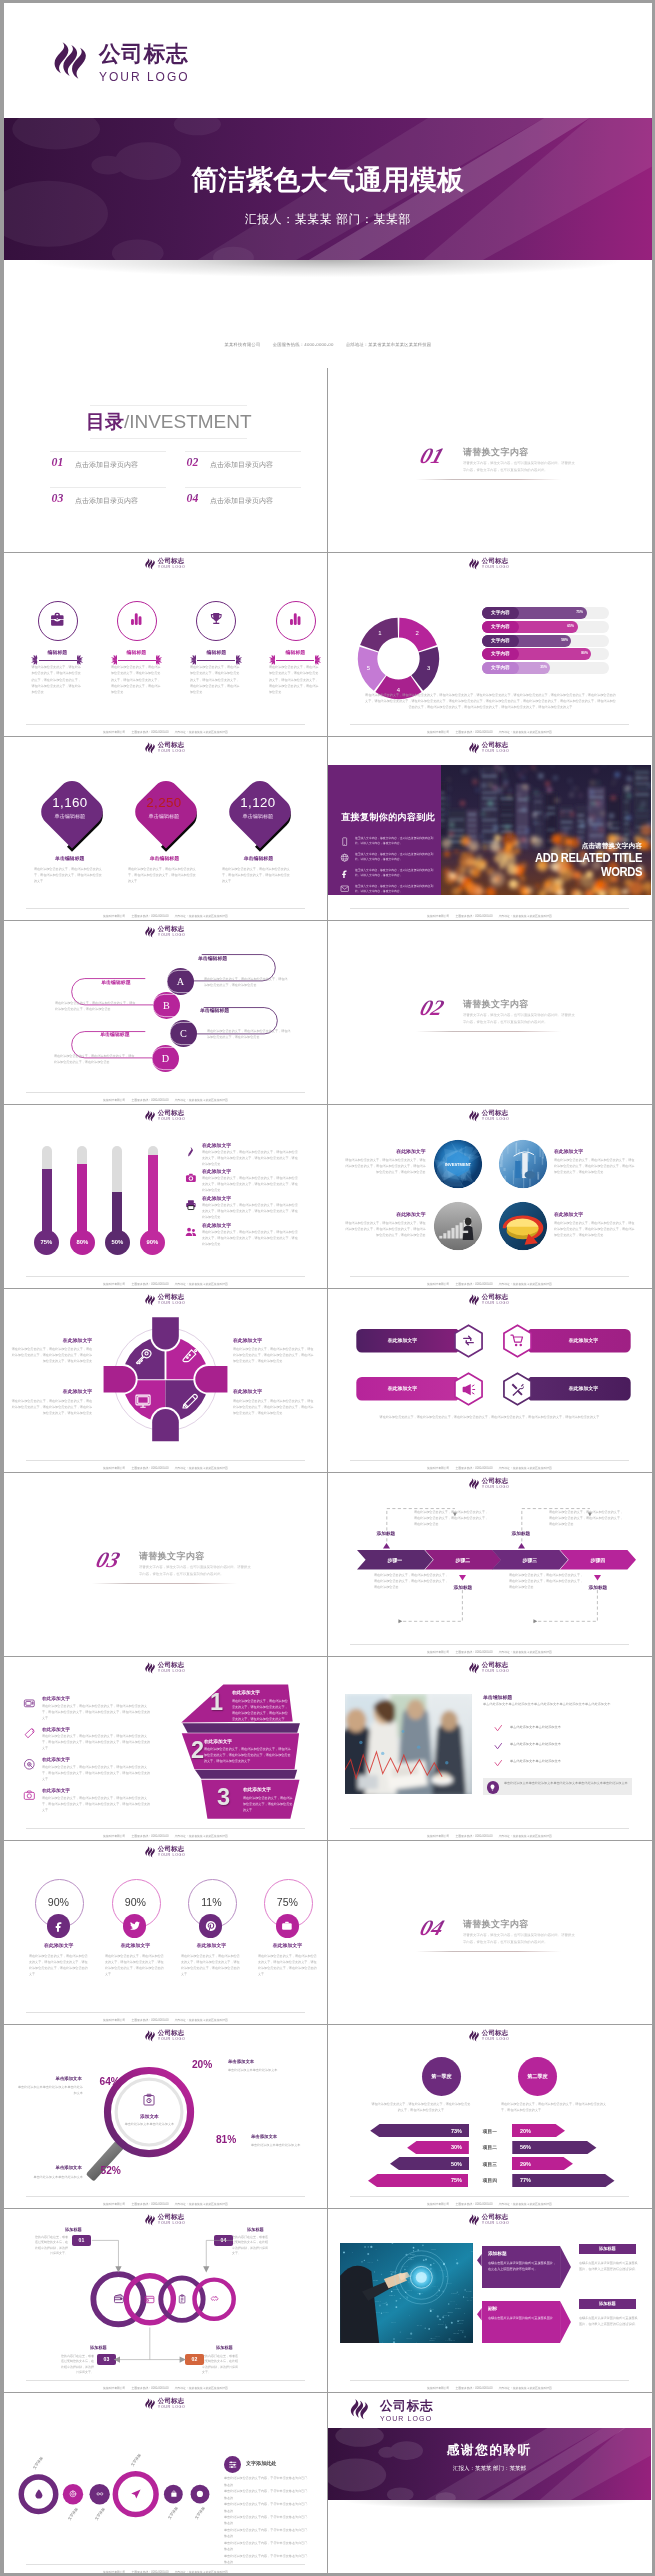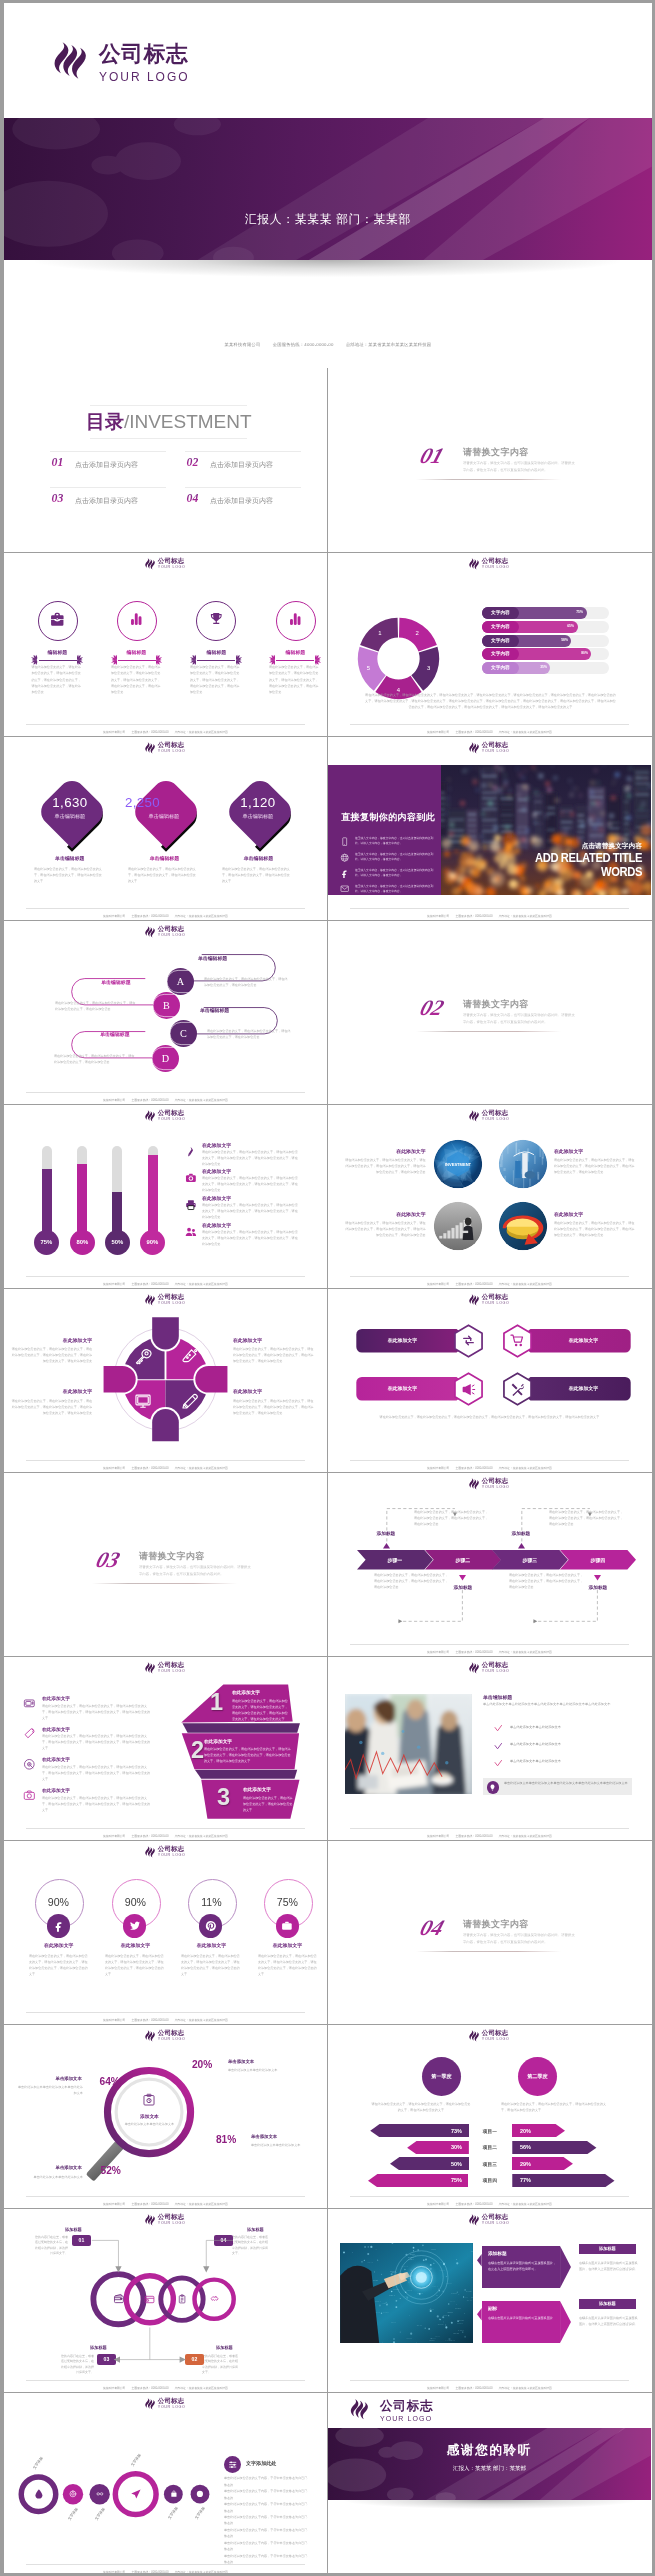--- a/index.html
+++ b/index.html
@@ -72,20 +72,21 @@
       <g opacity="0.07" fill="#ffffff">
         <polygon points="540,0 688,0 372,181 246,181"></polygon>
       </g>
       <g opacity="0.16" fill="#ffffff">
         <polygon points="688,0 746,0 452,181 388,181"></polygon>
       </g>
       <g opacity="0.085" fill="#ffffff">
         <polygon points="746,0 825,0 825,62 610,181 534,181"></polygon>
       </g>
     </svg>
+    <div class="ctitle" style="top:49px;font-size:27px;line-height:1;letter-spacing:0.3px;">简洁紫色大气通用模板</div>
     <div class="csub" style="top:94px;font-size:11.8px;letter-spacing:0.7px;">汇报人：某某某    部门：某某部</div>
   </div>
   <div class="shadowline" style="left:31px;width:585px;top:257px;"></div>
   <div class="foot" style="top:339px;font-size:4.3px;">
     <span>某某科技有限公司</span>
     <span>全国服务热线：4000-0000-00</span>
     <span>总部地址：某某省某某市某某区某某科技园</span>
   </div>
 </div>
 
@@ -330,42 +331,42 @@
               </defs>
           <g clip-path="url(#dshade0)">
                 <g transform="translate(52,52) rotate(45)">
             <path d="M33 33 L-15 33 A18 18 0 0 1 -33 15 L-33 -15 A18 18 0 0 1 -15 -33 L15 -33 A18 18 0 0 1 33 -15 Z" fill="#0a0a0a" transform="translate(3,3)"></path>
           </g>
               </g>
           <g transform="translate(52,52) rotate(45)">
             <path d="M33 33 L-15 33 A18 18 0 0 1 -33 15 L-33 -15 A18 18 0 0 1 -15 -33 L15 -33 A18 18 0 0 1 33 -15 Z" fill="#6d2b7d"></path>
           </g>
         </svg>
-        <div style="position:absolute;left:0;top:23.5px;width:78px;text-align:center;color:#fff;font-size:13.3px;font-weight:400;letter-spacing:0.4px;">1,630</div>
+        <div style="position:absolute;left:0;top:23.5px;width:78px;text-align:center;color:#fff;font-size:13.3px;font-weight:400;letter-spacing:0.4px;">1,160</div>
         <div style="position:absolute;left:0;top:42px;width:78px;text-align:center;color:#f0dcf2;font-size:5.1px;">单击编辑标题</div>
       </div>
       <div style="position:absolute;left:20.4px;top:119px;width:91px;text-align:center;font-size:4.9px;font-weight:700;color:#6d2b7d;">单击编辑标题</div>
       <div style="position:absolute;left:30px;top:130px;width:71px;font-size:3.1px;line-height:1.95;color:#a9a9a9;">请在此添加您需要的文字，请在此添加您需要的文字，请在此添加您需要的文字，请在此添加您需要的文字</div>
       <div style="position:absolute;left:121px;top:35px;width:75px;height:82px;">
         <svg width="82" height="88" viewBox="0 0 104 112" style="position:absolute;left:0;top:0;">
           <defs>
                 <clipPath id="dshade1">
                   <polygon points="104,10 104,112 30,112 52,90 96,18"></polygon>
                 </clipPath>
               </defs>
           <g clip-path="url(#dshade1)">
                 <g transform="translate(52,52) rotate(45)">
             <path d="M33 33 L-15 33 A18 18 0 0 1 -33 15 L-33 -15 A18 18 0 0 1 -15 -33 L15 -33 A18 18 0 0 1 33 -15 Z" fill="#0a0a0a" transform="translate(3,3)"></path>
           </g>
               </g>
           <g transform="translate(52,52) rotate(45)">
             <path d="M33 33 L-15 33 A18 18 0 0 1 -33 15 L-33 -15 A18 18 0 0 1 -15 -33 L15 -33 A18 18 0 0 1 33 -15 Z" fill="#a8218e"></path>
           </g>
         </svg>
-        <div style="position:absolute;left:0;top:23.5px;width:78px;text-align:left;color:#8b5cf6;font-size:13.3px;font-weight:400;letter-spacing:0.4px;">2,250</div>
+        <div style="position:absolute;left:0;top:23.5px;width:78px;text-align:center;color:#b91c1c;font-size:13.3px;font-weight:400;letter-spacing:0.4px;">2,250</div>
         <div style="position:absolute;left:0;top:42px;width:78px;text-align:center;color:#f0dcf2;font-size:5.1px;">单击编辑标题</div>
       </div>
       <div style="position:absolute;left:115px;top:119px;width:91px;text-align:center;font-size:4.9px;font-weight:700;color:#a8218e;">单击编辑标题</div>
       <div style="position:absolute;left:124px;top:130px;width:71px;font-size:3.1px;line-height:1.95;color:#a9a9a9;">请在此添加您需要的文字，请在此添加您需要的文字，请在此添加您需要的文字，请在此添加您需要的文字</div>
       <div style="position:absolute;left:215px;top:35px;width:75px;height:82px;">
         <svg width="82" height="88" viewBox="0 0 104 112" style="position:absolute;left:0;top:0;">
           <defs>
                 <clipPath id="dshade2">
                   <polygon points="104,10 104,112 30,112 52,90 96,18"></polygon>
                 </clipPath>

